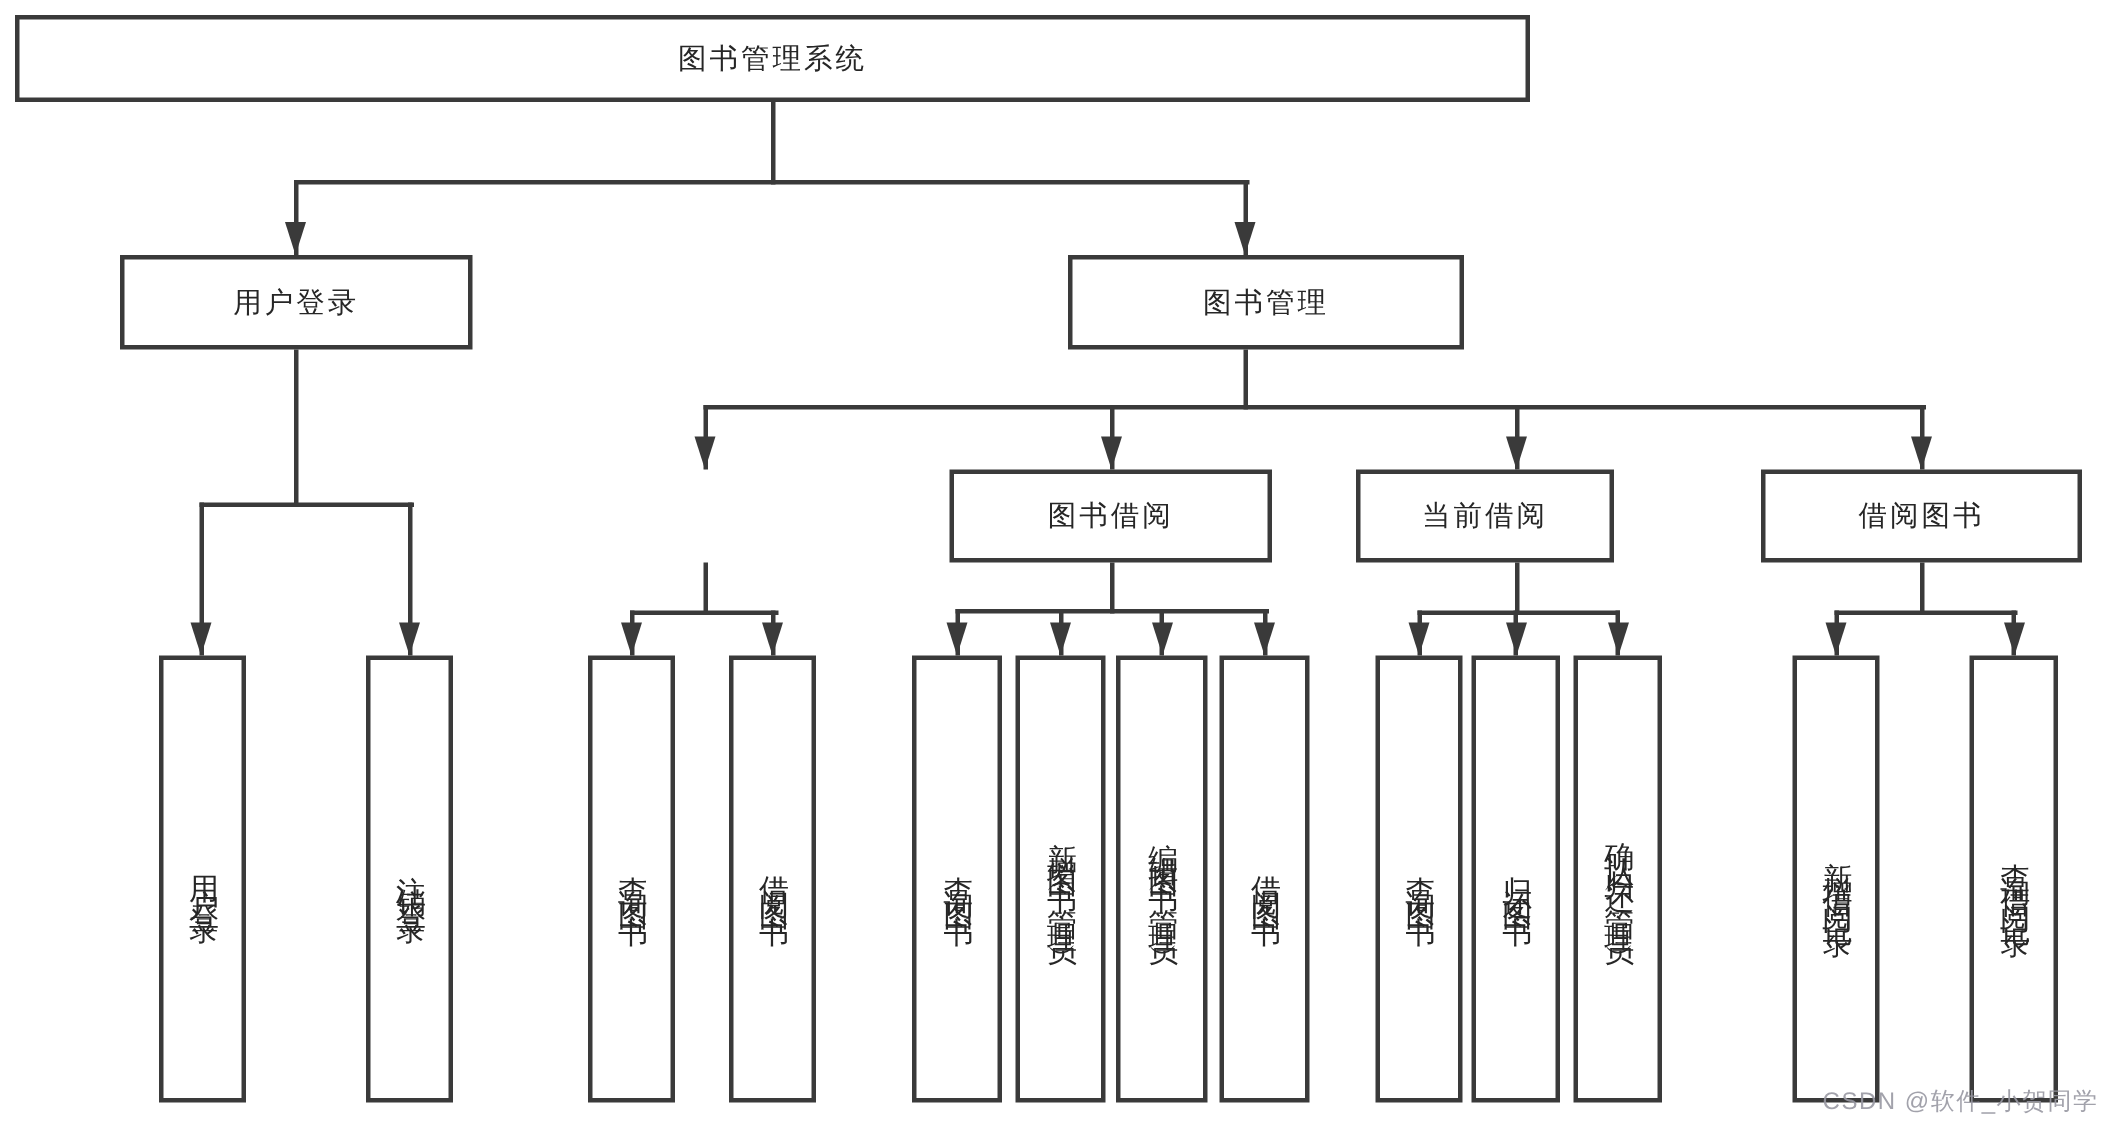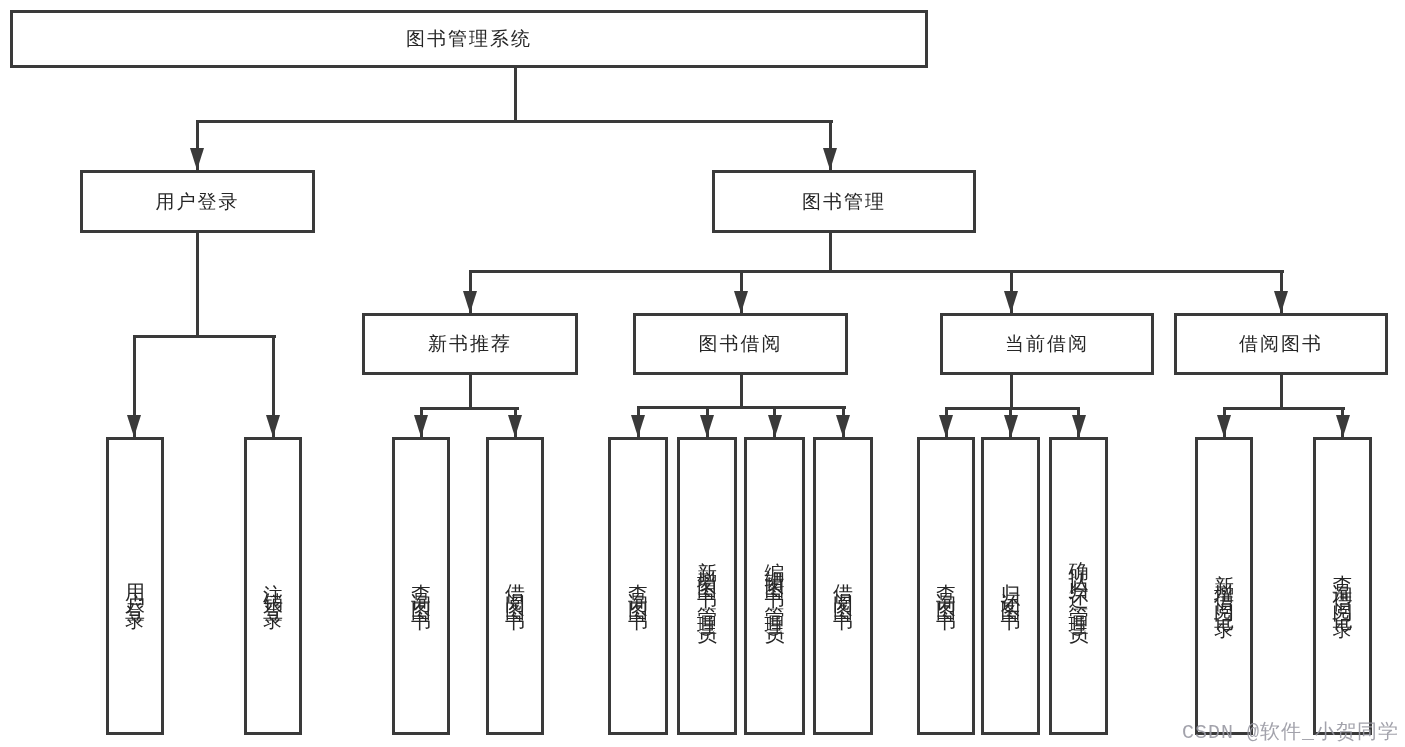--- a/index.html
+++ b/index.html
@@ -48,51 +48,47 @@
     transform: translateX(-50%);
     width: 0; height: 0;
     border-left: 7px solid transparent;
     border-right: 7px solid transparent;
     border-top: 22px solid #3a3a3a;
   }
   .watermark {
     position: absolute;
     right: 6px;
     bottom: 2px;
-    font-size: 20px;
+    font-size: 16px;
     color: rgba(152, 152, 162, 0.9);
     letter-spacing: 1px;
     z-index: 10;
     white-space: nowrap;
-    font-family: Liberation Mono, monospace;
   }
 </style>
 </head>
 <body>
 
 <div class="canvas">
 
-  <div class="box" style="left:10px; top:10px; width:918px; height:58px;">
+  <div class="box" style="left:10px; top:10px; width:1010px; height:58px;">
     <span class="h-label">图书管理系统</span>
   </div>
 
   <div class="box" style="left:80px; top:170px; width:235px; height:63px;">
     <span class="h-label">用户登录</span>
   </div>
   <div class="box" style="left:712px; top:170px; width:264px; height:63px;">
     <span class="h-label">图书管理</span>
   </div>
 
-  <div class="box" style="left:362px; top:313px; width:216px; height:62px;">
-    <span class="h-label">新书推荐</span>
-  </div>
   <div class="box" style="left:633px; top:313px; width:215px; height:62px;">
     <span class="h-label">图书借阅</span>
   </div>
-  <div class="box" style="left:904px; top:313px; width:214px; height:62px;margin-left:36px;">
+  <div class="box" style="left:904px; top:313px; width:172px; height:62px;">
     <span class="h-label">当前借阅</span>
   </div>
   <div class="box" style="left:1174px; top:313px; width:214px; height:62px;">
     <span class="h-label">借阅图书</span>
   </div>
 
   <div class="box" style="left:106px; top:437px; width:58px; height:298px;">
     <span class="v-label">用户登录</span>
   </div>
   <div class="box" style="left:244px; top:437px; width:58px; height:298px;">

